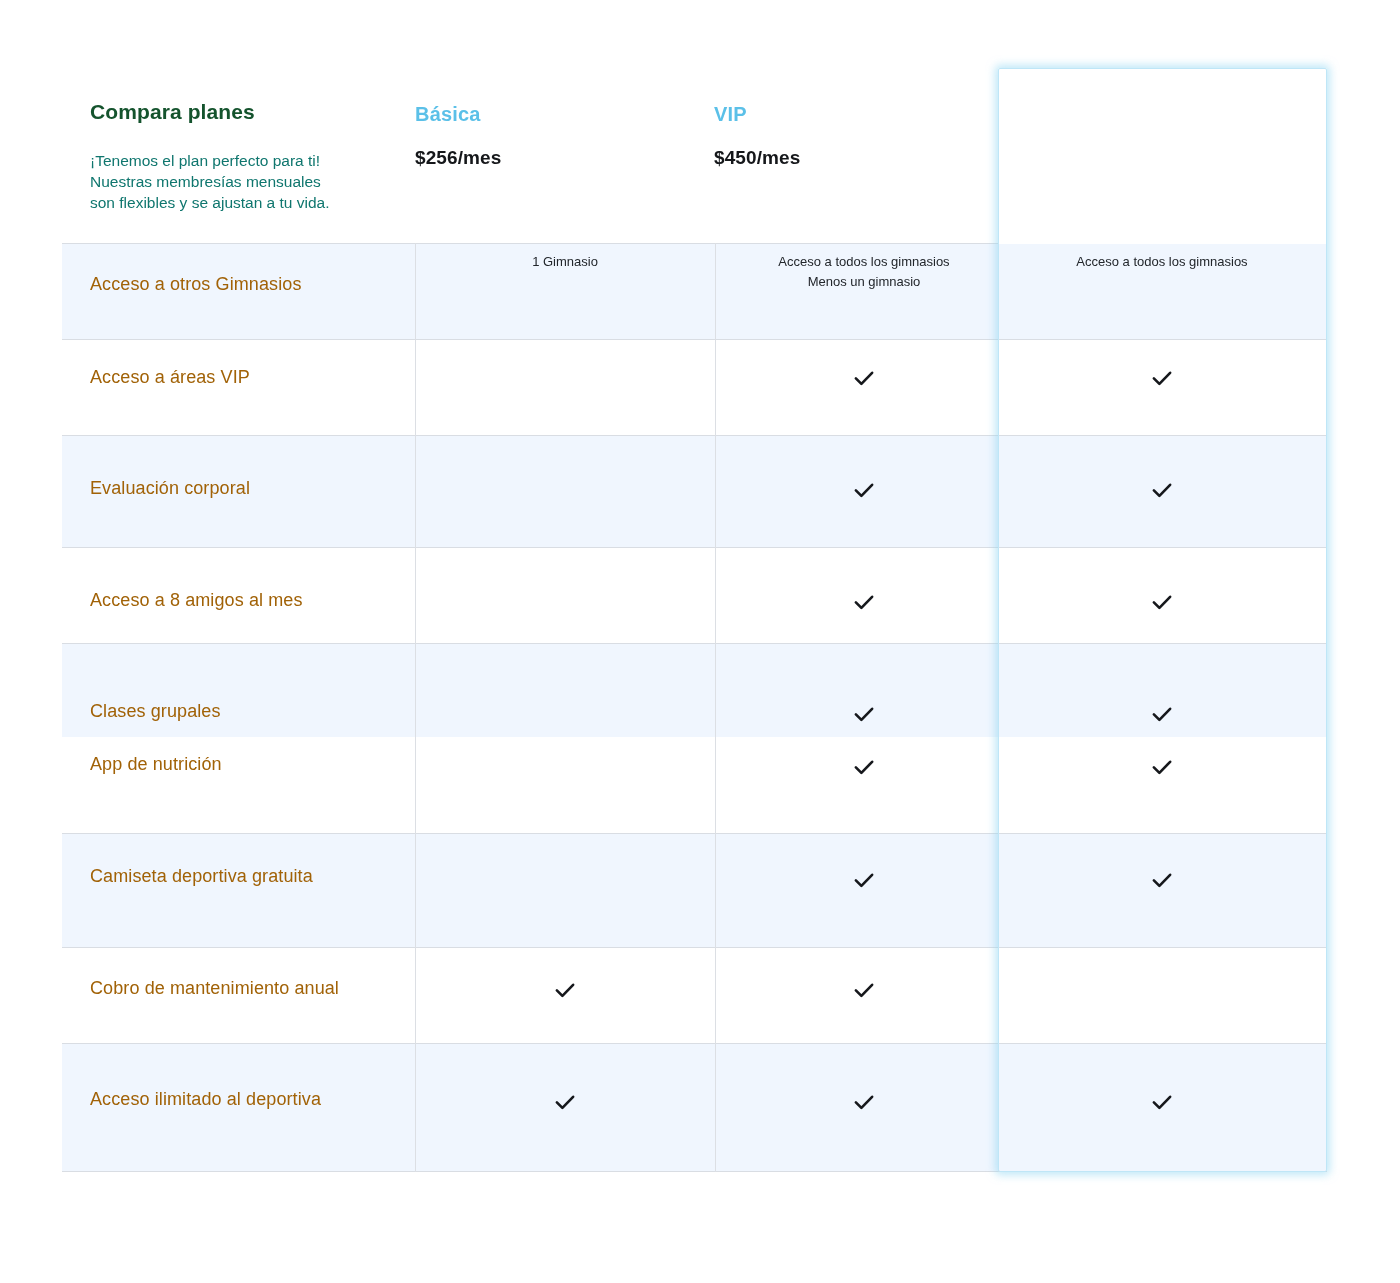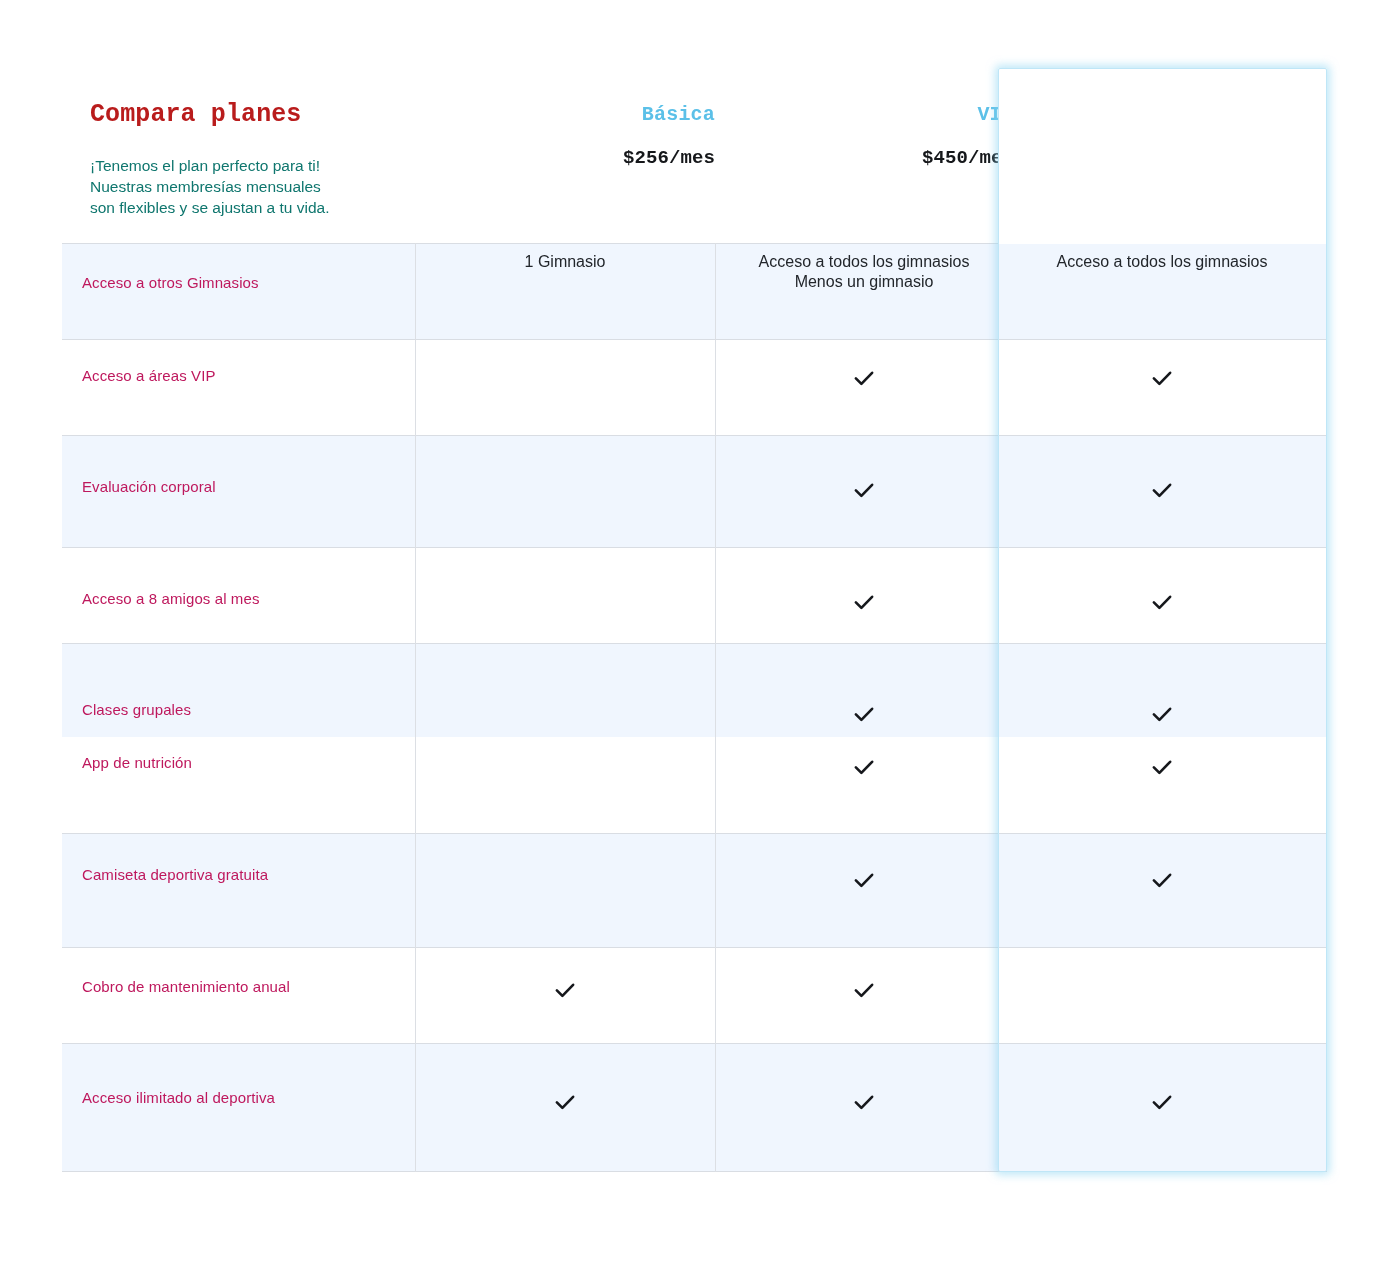--- a/index.html
+++ b/index.html
@@ -7,28 +7,28 @@
     width: 1400px; height: 1283px;
     background: #ffffff;
     font-family: "Liberation Sans", sans-serif;
     -webkit-font-smoothing: antialiased;
   }
   #stage { position: relative; width: 1400px; height: 1283px; overflow: hidden; }
 
   
   .intro { position: absolute; left: 90px; top: 100px; width: 330px; }
   .intro-title {
-    font-size: 25px; font-weight: bold; color: #b91c1c;
-    letter-spacing: .1px; margin-bottom: 26px; font-family: Liberation Mono, monospace;
+    font-size: 21px; font-weight: bold; color: #14532d;
+    letter-spacing: .1px; margin-bottom: 26px;
   }
   .intro-sub { font-size: 15.5px; line-height: 21px; color: #0f766e; }
   .intro-sub span { display: block; }
 
   
-  .plan-head { position: absolute; text-align: right; font-family: Liberation Mono, monospace; }
+  .plan-head { position: absolute; text-align: left; }
   .plan-name {
     font-size: 20px; font-weight: bold; color: #5bc0e8;
     letter-spacing: .2px;
   }
   .plan-price {
     font-size: 19px; font-weight: bold; color: #15171a;
     margin-top: 21px; letter-spacing: .1px;
   }
 
   
@@ -66,25 +66,25 @@
   }
   
   #featured-head {
     position: absolute; left: 999px; top: 69px;
     width: 327px; height: 175px; background: #ffffff;
   }
 
   
   .cell {
     position: absolute; display: flex; justify-content: center;
-    font-size: 16px; color: #22262b; line-height: 20px; text-align: center;
+    font-size: 13px; color: #22262b; line-height: 20px; text-align: center;
   }
   .feat-label {
-    position: absolute; left: 20px; font-size: 15px;
-    color: #be185d; letter-spacing: .1px;
+    position: absolute; left: 28px; font-size: 18px;
+    color: #a16207; letter-spacing: .1px;
   }
   .check { position: absolute; width: 26px; height: 26px; }
   .check svg { width: 100%; height: 100%; display: block; }
 </style>
 </head>
 <body>
 
 <div id="stage">
 
   <div class="intro">

